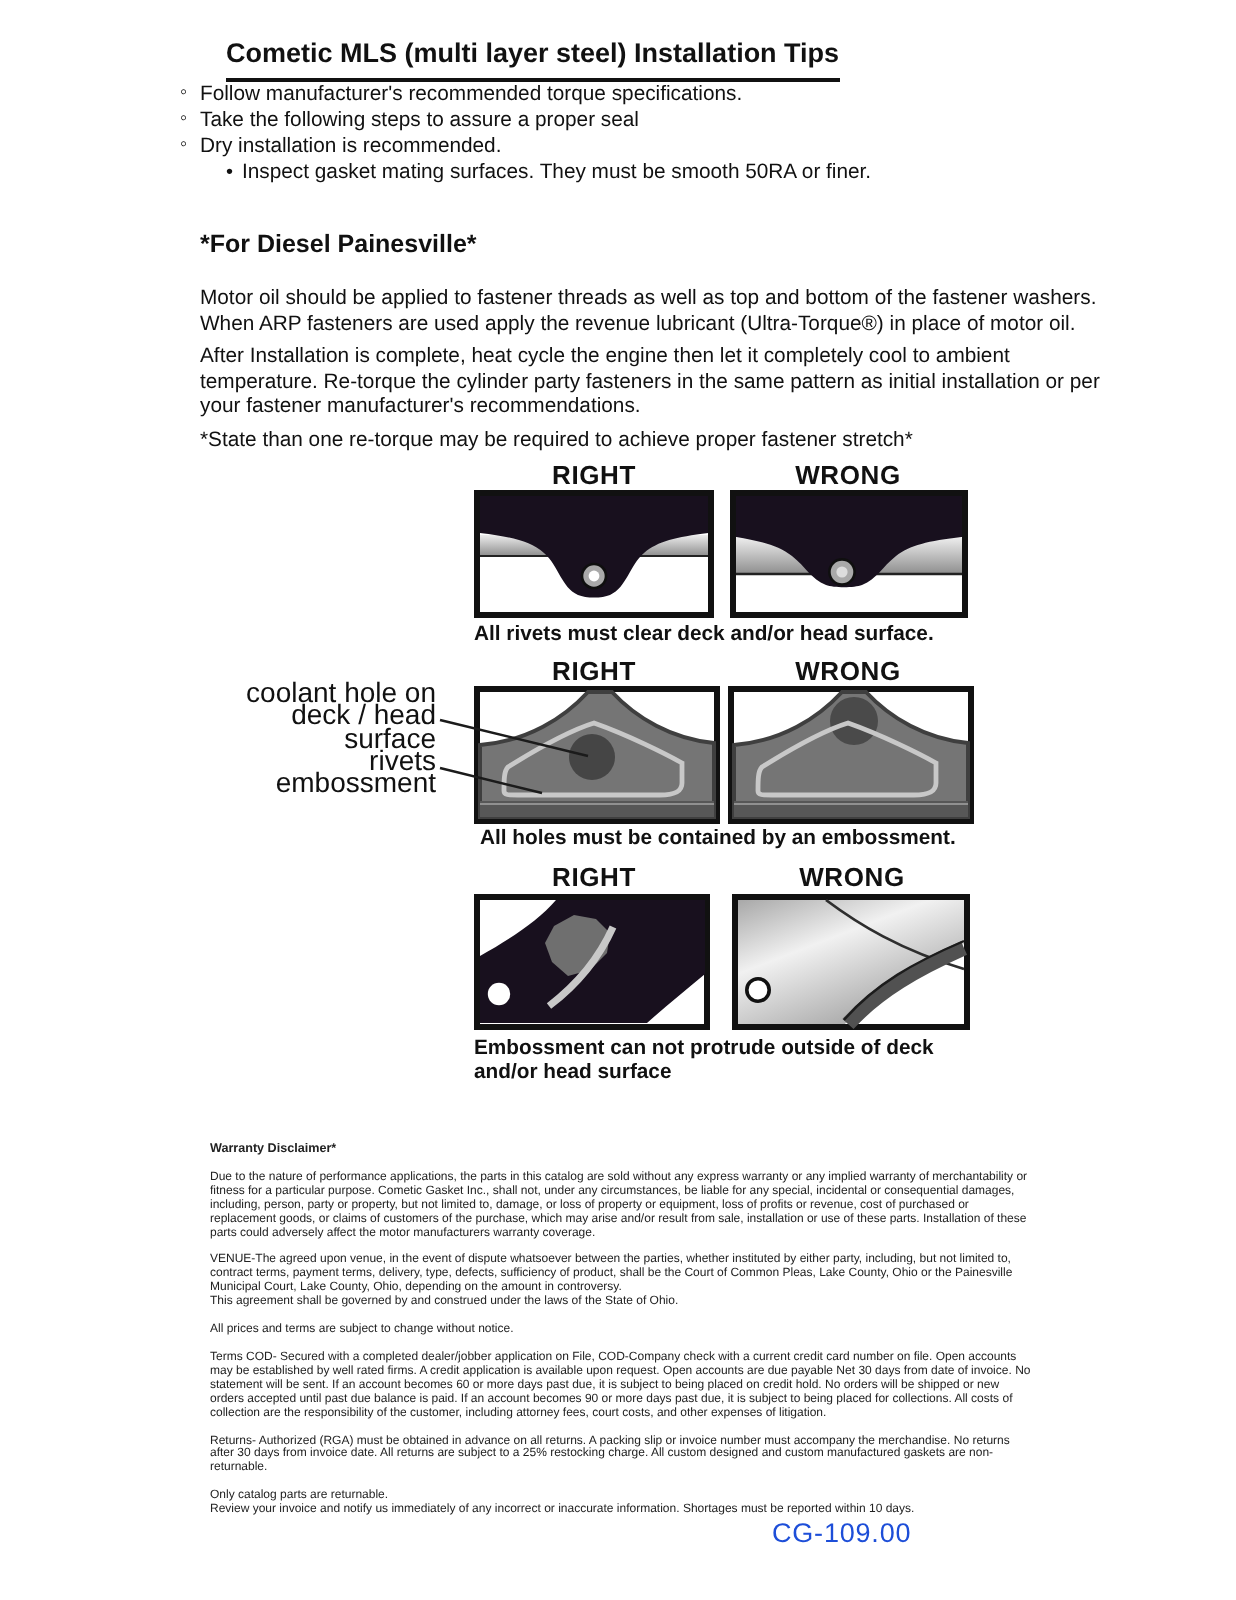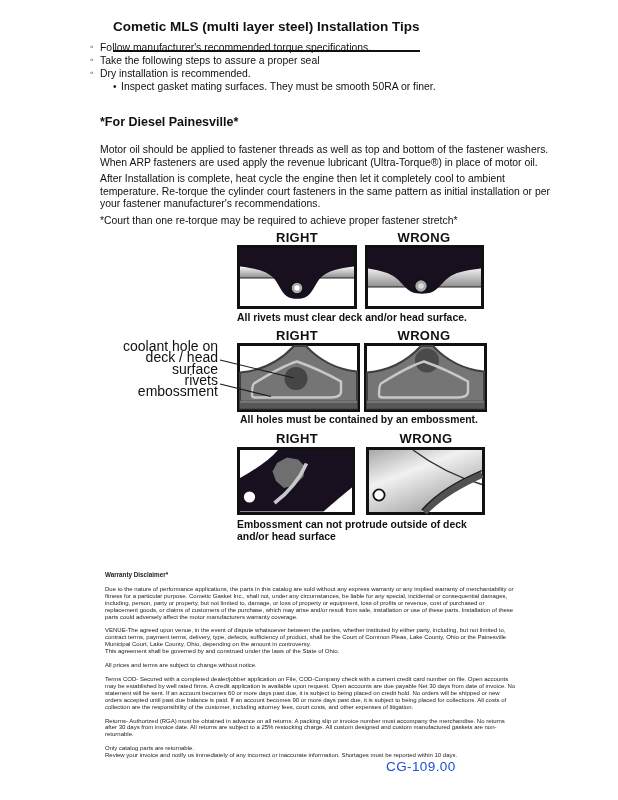--- a/index.html
+++ b/index.html
@@ -4,21 +4,21 @@
 <style>
   html,body { margin:0; padding:0; background:#fff; }
   .page {
     position:relative; width:618px; height:800px; background:#ffffff;
     font-family:"Liberation Sans","DejaVu Sans",sans-serif; color:#111;
     overflow:hidden;
   }
   .title {
     position:absolute; left:113px; top:19px;
     font-size:13.5px; font-weight:bold;
-    border-bottom:2px solid #111; padding-bottom:16px; white-space:nowrap;
+    border-bottom:2px solid #111; padding-bottom:5px; white-space:nowrap;
   }
   .bullets { position:absolute; left:90px; top:41px; font-size:10.4px; line-height:13px; }
   .b1 { position:relative; padding-left:10px; white-space:nowrap; }
   .b1::before { content:"◦"; position:absolute; left:0; top:-1px; font-size:10px; }
   .b2 { position:relative; padding-left:8px; margin-left:23px; white-space:nowrap; }
   .b2::before { content:"•"; position:absolute; left:0; top:0; font-size:10px; }
 
   .diesel-heading { position:absolute; left:100px; top:115px; font-size:12.5px; font-weight:bold; }
   .para { position:absolute; left:100px; width:462px; font-size:10.4px; line-height:12.2px; }
   #para1 { top:134px; }
@@ -61,22 +61,22 @@
 
   <div class="bullets">
     <div class="b1">Follow manufacturer's recommended torque specifications.</div>
     <div class="b1">Take the following steps to assure a proper seal</div>
     <div class="b1">Dry installation is recommended.</div>
     <div class="b2">Inspect gasket mating surfaces.  They must be smooth 50RA or finer.</div>
   </div>
 
   <div class="diesel-heading">*For Diesel Painesville*</div>
   <p class="para" id="para1">Motor oil should be applied to fastener threads as well as top and bottom of the fastener washers. When ARP fasteners are used apply the revenue lubricant (Ultra-Torque®) in place of motor oil.</p>
-  <p class="para" id="para2">After Installation is complete, heat cycle the engine then let it completely cool to ambient temperature. Re-torque the cylinder court fasteners in the same pattern as initial installation or per your fastener manufacturer's recommendations.</p>
-  <p class="para" id="para3">*Court than one re-torque may be required to achieve proper fastener stretch*</p>
+  <p class="para" id="para2">After Installation is complete, heat cycle the engine then let it completely cool to ambient temperature. Re-torque the cylinder party fasteners in the same pattern as initial installation or per your fastener manufacturer's recommendations.</p>
+  <p class="para" id="para3">*State than one re-torque may be required to achieve proper fastener stretch*</p>
 
   <div class="fig-label" id="lbl1r">RIGHT</div>
   <div class="fig-label" id="lbl1w">WRONG</div>
 
   <svg class="fig" id="fig1r" width="120" height="64" viewBox="0 0 120 64">
     <defs>
       <linearGradient id="gradWedge" x1="0" y1="0" x2="0" y2="1">
         <stop offset="0" stop-color="#ececec"></stop>
         <stop offset="1" stop-color="#8e8e8e"></stop>
       </linearGradient>

